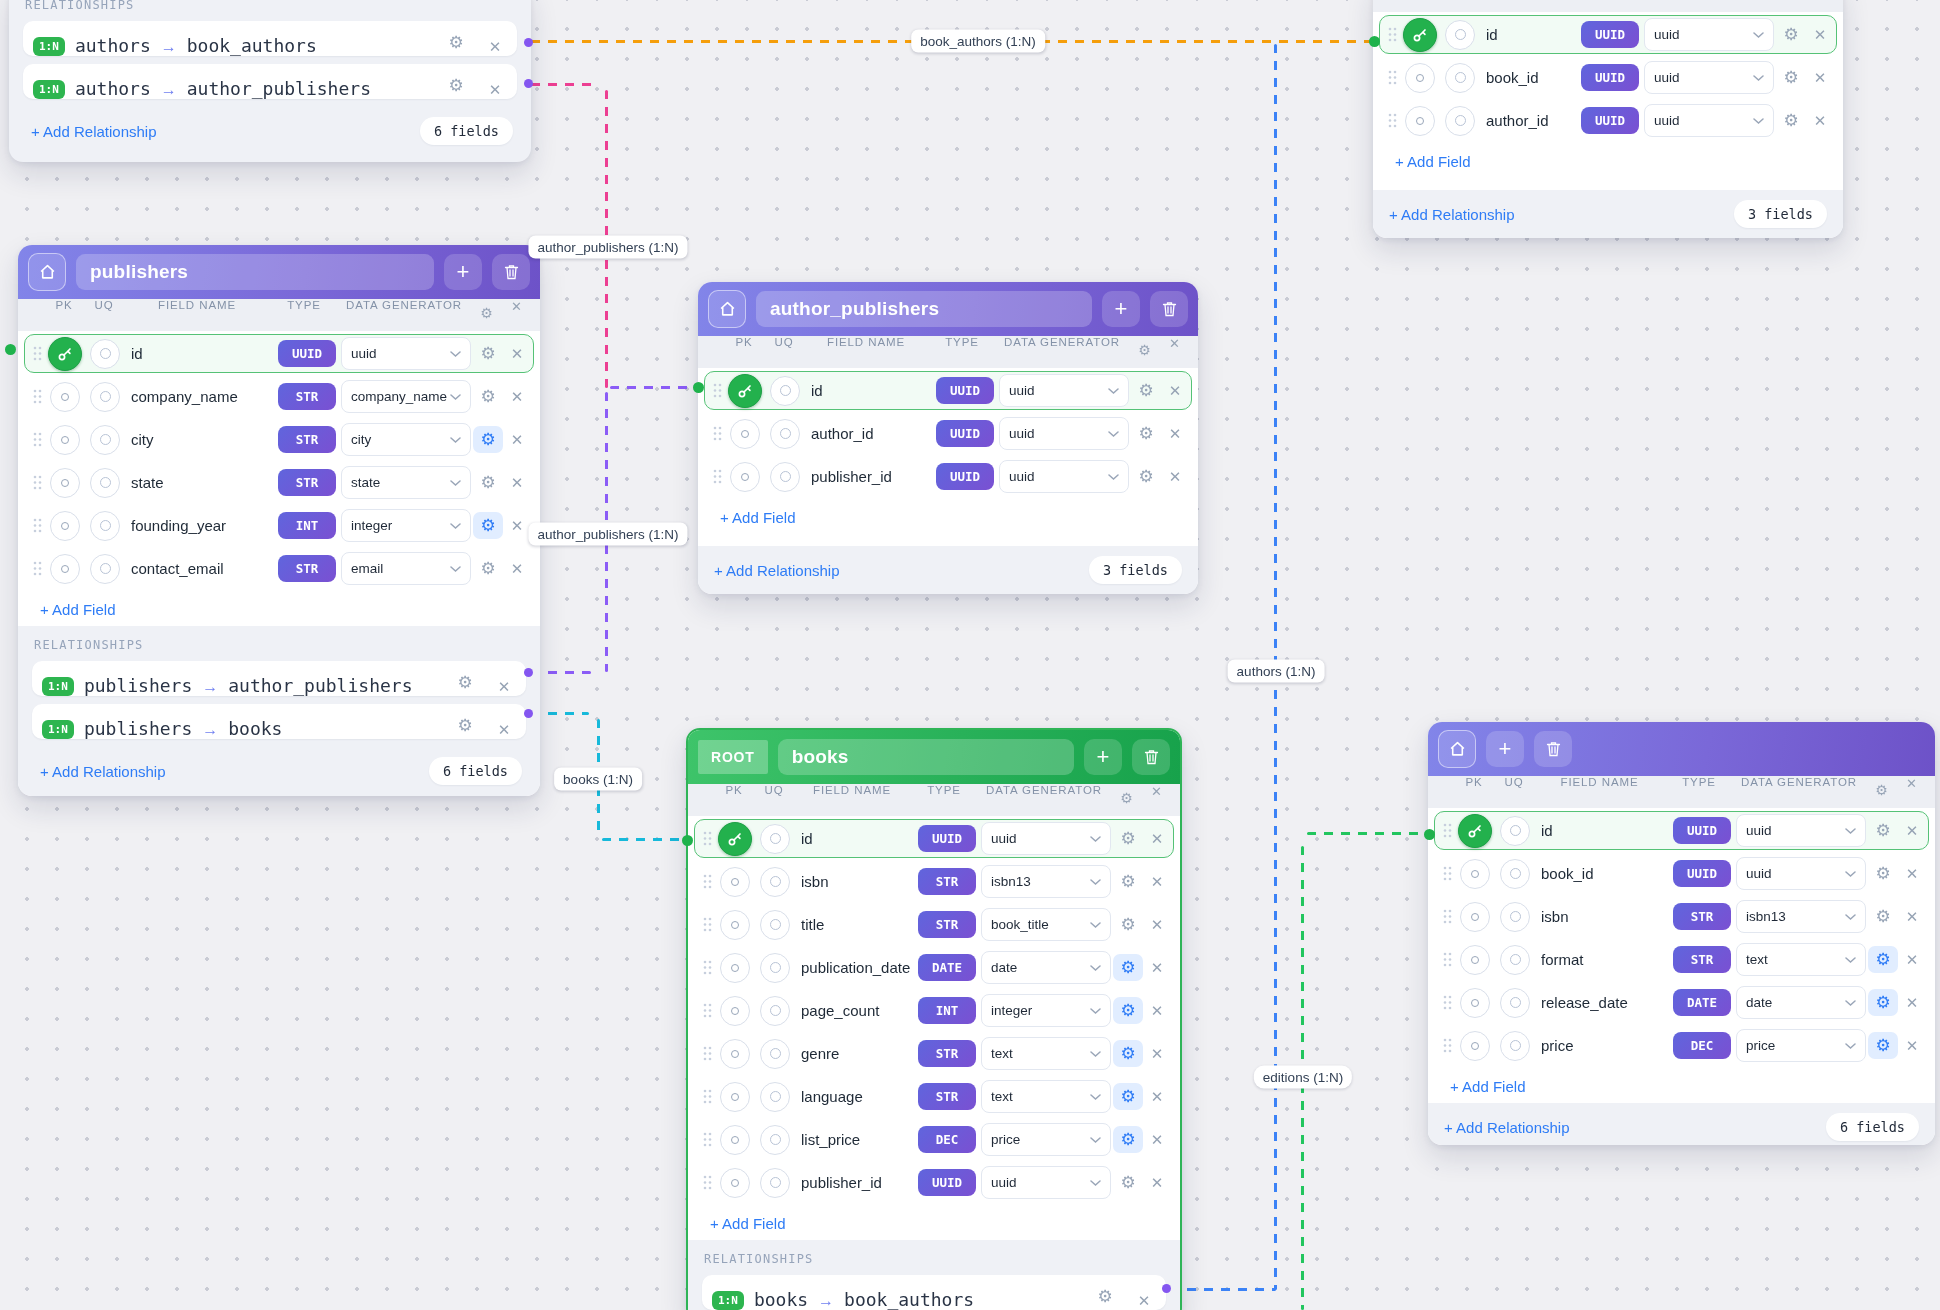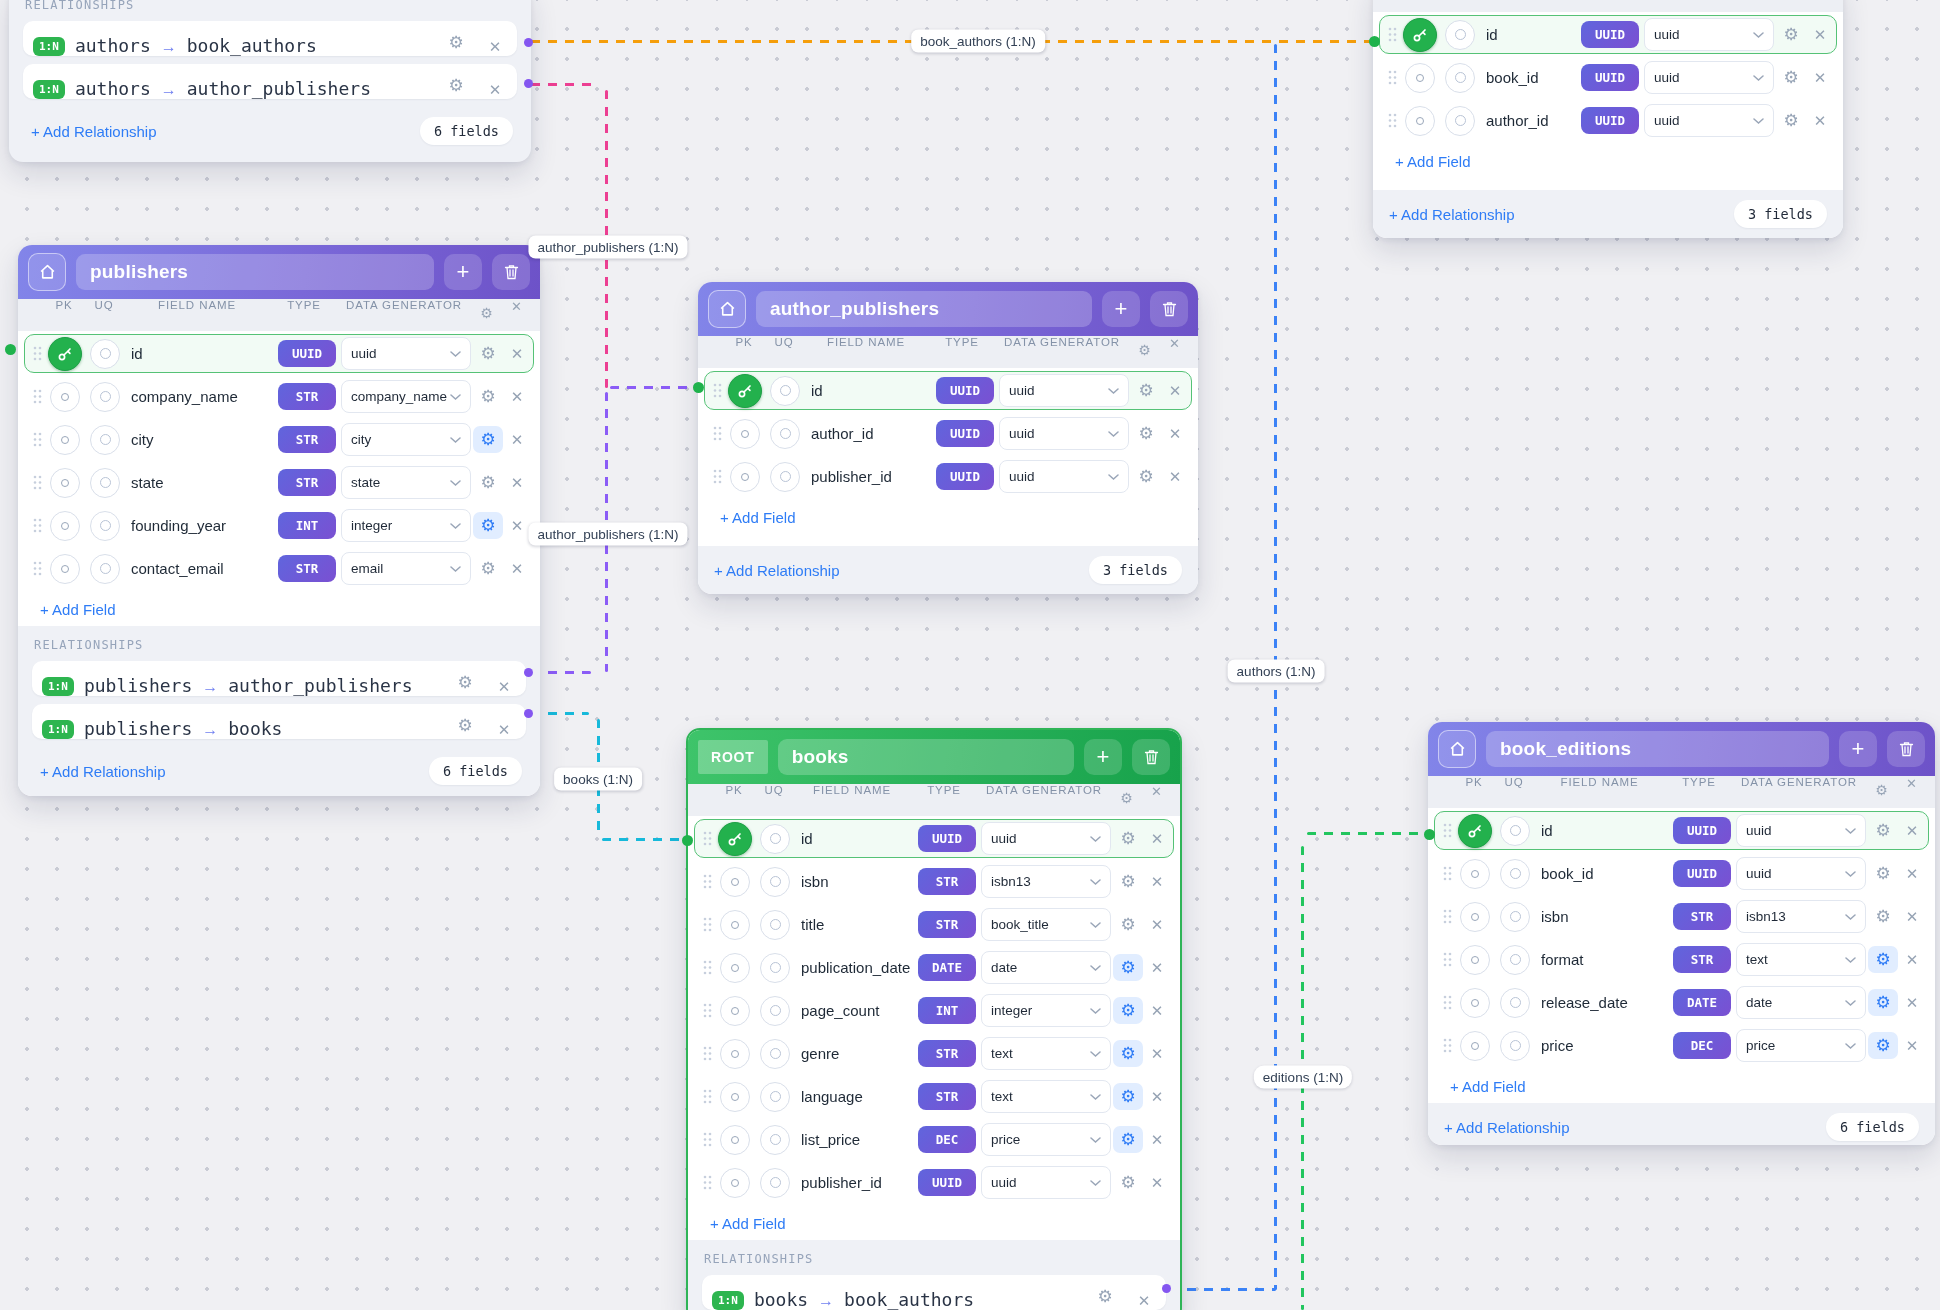--- a/index.html
+++ b/index.html
@@ -1123,21 +1123,20 @@
     </div>
   </div>
 
   <div class="card" id="card-book-editions" style="left:1428px;top:722px;width:507px;height:423px;">
     <div class="chead purple">
       <div class="icon-btn">
         <svg width="17" height="16" viewBox="0 0 16 15">
             <path d="M2 7 L8 1.5 L14 7 M3.5 6v7h9V6" stroke="#fff" stroke-width="1.5" fill="none" stroke-linejoin="round"></path>
           </svg>
       </div>
-      <div class="title-input">book_editions</div>
       <div class="hbtn">+</div>
       <div class="hbtn">
         <svg width="15" height="16" viewBox="0 0 15 16">
             <path d="M1.5 3.5h12M5.5 3.5V1.8h4v1.7M3 3.5l1 11h7l1-11M6 6v6M9 6v6" stroke="#fff" fill="none" stroke-width="1.3" stroke-linecap="round"></path>
           </svg>
       </div>
     </div>
     <div class="colhdr">
       <span class="c-drag"></span>
       <span class="c-pk">PK</span>

